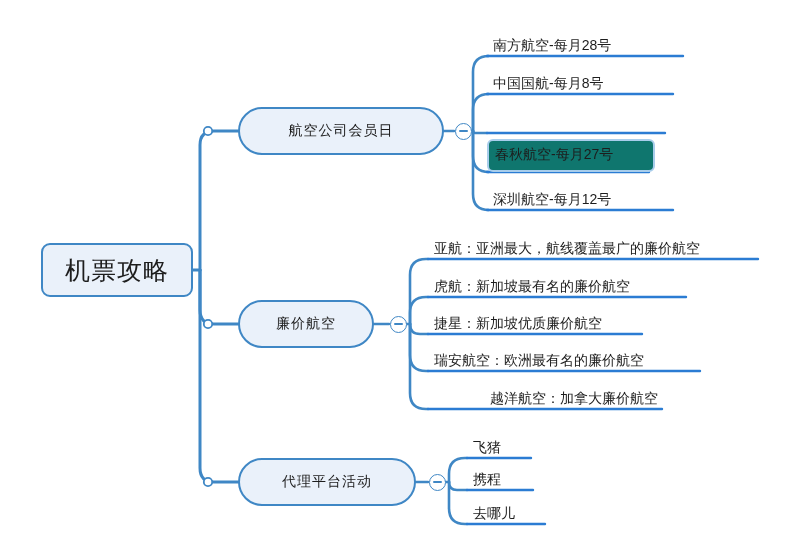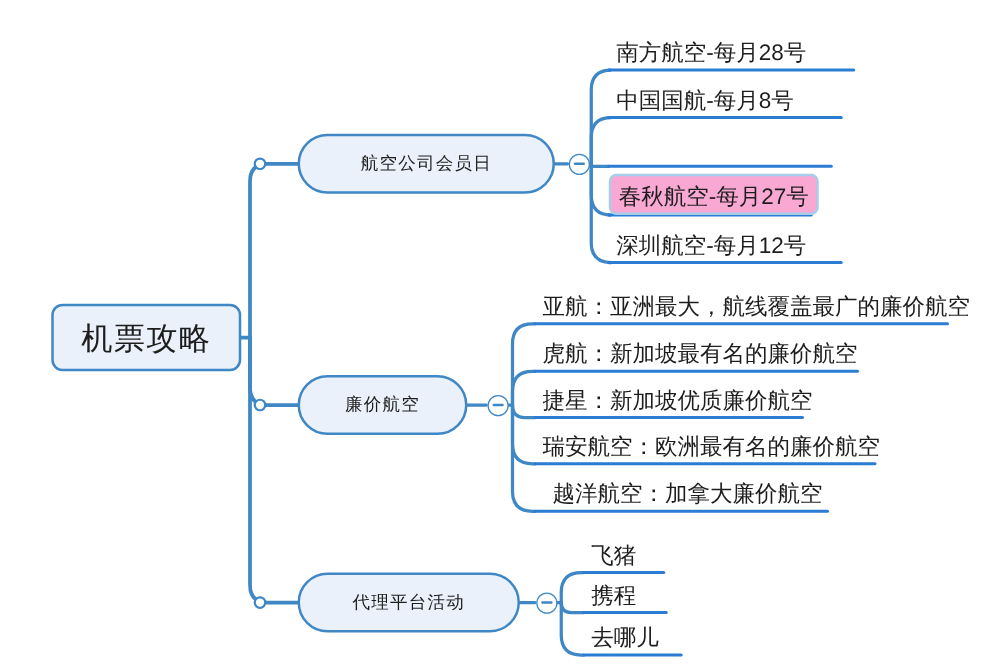--- a/index.html
+++ b/index.html
@@ -44,30 +44,31 @@
   .node-branch {
     border: 2px solid #3f87c5;
     background: #eaf1fa;
     border-radius: 999px;
     font-size: 14px;
     letter-spacing: 1px;
   }
   
   .node-leaf {
     justify-content: flex-start;
-    font-size: 18px;
+    font-size: 14px;
     color: #1d1d1d;
     padding: 0 4px 3px 6px;
     align-items: flex-end;
   }
   .node-leaf.selected {
     border: 2px solid #a8cdeb;
-    background: #f9a8d4;
+    background: #0f766e;
     border-radius: 6px;
     padding: 0 6px 2px 6px;
+    align-items: center;
   }
   .leaf-text {
     line-height: 1.1;
   }
   
   .toggle {
     position: absolute;
     width: 17px;
     height: 17px;
     border-radius: 50%;

